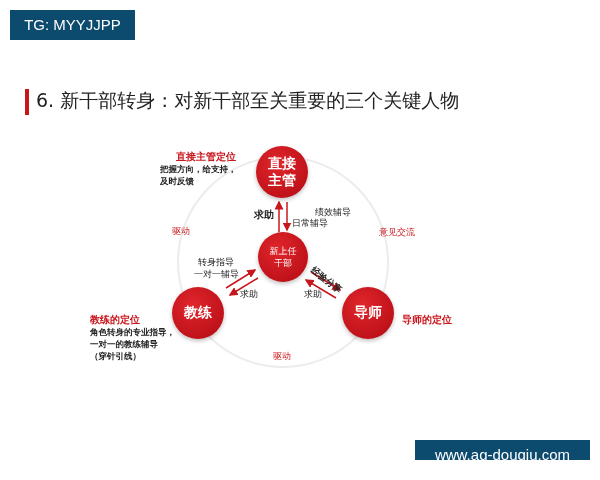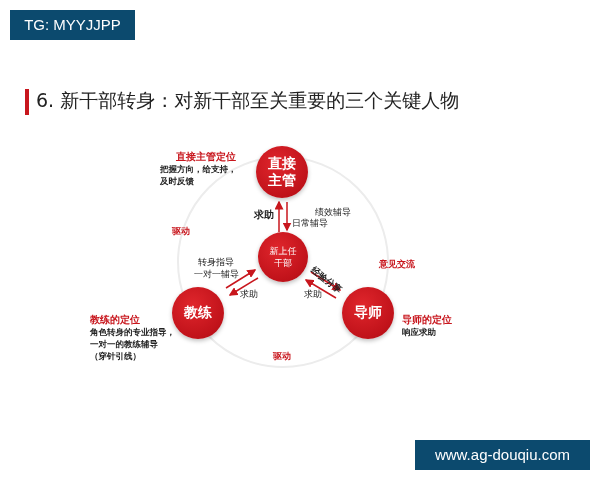--- a/index.html
+++ b/index.html
@@ -1,32 +1,32 @@
 <!DOCTYPE html>
 <html><head>
 <meta charset="utf-8">
 <style>
   html, body { margin:0; padding:0; }
   body { width:600px; height:480px; background:#ffffff; position:relative; overflow:hidden;
          font-family:"DejaVu Sans", sans-serif; }
   .wm { position:absolute; background:#0c4a6e; color:#ffffff; font-family:Liberation Sans, sans-serif; }
   .wm-top { left:10px; top:10px; width:125px; height:30px; font-size:15px; line-height:30px; text-align:center; }
-  .wm-bot { left:415px; top:440px; width:175px; height:30px; font-size:15px; line-height:30px; text-align:center; }
+  .wm-bot { left:415px; top:440px; width:175px; height:20px; font-size:15px; line-height:30px; text-align:center; }
   .title-bar { position:absolute; left:25px; top:89px; width:4px; height:26px; background:#c8161d; }
   .title { position:absolute; left:36px; top:88px; font-size:19px; color:#222; white-space:nowrap; }
   .diagram { position:absolute; left:0; top:0; width:600px; height:480px; }
   .circle { position:absolute; border-radius:50%; background:radial-gradient(circle at 40% 35%, #e0262c, #c0121a 70%, #a50e14);
             color:#fff; font-weight:bold; display:flex; align-items:center; justify-content:center; text-align:center;
             box-shadow:0 2px 4px rgba(0,0,0,0.25); }
   .c-boss { left:256px; top:146px; width:52px; height:52px; font-size:14px; line-height:17px; }
   .c-new { left:258px; top:232px; width:50px; height:50px; font-size:9px; line-height:12px; font-weight:normal; }
   .c-coach { left:172px; top:287px; width:52px; height:52px; font-size:14px; }
   .c-mentor { left:342px; top:287px; width:52px; height:52px; font-size:14px; }
   .lbl { position:absolute; font-size:9px; color:#222; white-space:nowrap; }
-  .red { color:#c8161d; font-weight:bold; }
+  .red { color:#c8161d; font-weight:normal; }
   .desc-title { position:absolute; font-size:10px; color:#c8161d; font-weight:bold; white-space:nowrap; }
   .desc { position:absolute; font-size:8.5px; color:#222; line-height:12px; white-space:nowrap; font-weight:bold; }
 </style>
 </head>
 <body>
 
 <div class="wm wm-top">TG: MYYJJPP</div>
 
 <div class="title-bar"></div>
 <div class="title">6. 新干部转身：对新干部至关重要的三个关键人物</div>
@@ -72,31 +72,30 @@
 
 <div class="desc-title" style="left:90px;top:313px;">教练的定位</div>
 <div class="desc" style="left:90px;top:326px;">
   <div>角色转身的专业指导，</div>
     <div>一对一的教练辅导</div>
     <div>（穿针引线）</div>
 </div>
 
 <div class="desc-title" style="left:402px;top:313px;">导师的定位</div>
 <div class="desc" style="left:402px;top:326px;">
-    <div>响应求助</div>
 </div>
 
 <div class="lbl" style="left:254px;top:208px;font-size:10px;font-weight:bold;">求助</div>
 <div class="lbl" style="left:292px;top:206px;padding-left:23px;">绩效辅导</div>
 <div class="lbl" style="left:292px;top:217px;">日常辅导</div>
 
 <div class="lbl" style="left:198px;top:256px;">转身指导</div>
 <div class="lbl" style="left:194px;top:268px;">一对一辅导</div>
 <div class="lbl" style="left:240px;top:288px;">求助</div>
 
 <div class="lbl" style="left:316px;top:264px;font-weight:bold;transform:rotate(38deg);transform-origin:left top;">经验分享</div>
 <div class="lbl" style="left:304px;top:288px;">求助</div>
 
 <div class="lbl red" style="left:172px;top:225px;">驱动</div>
-<div class="lbl red" style="left:379px;top:226px;margin-top:32px;">意见交流</div>
+<div class="lbl red" style="left:379px;top:226px;">意见交流</div>
 <div class="lbl red" style="left:273px;top:350px;">驱动</div>
 
 <div class="wm wm-bot">www.ag-douqiu.com</div>
 
 </body></html>

